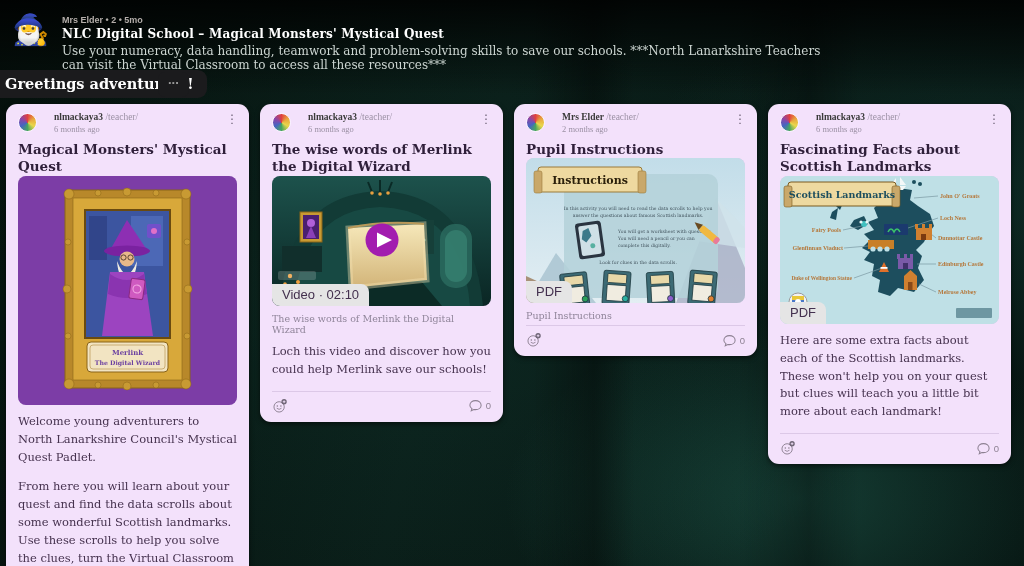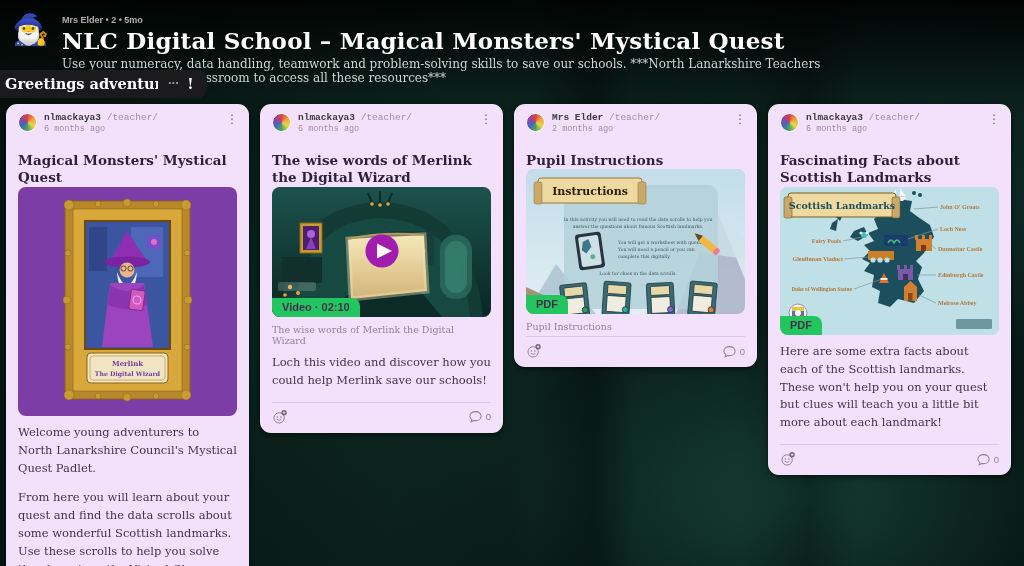--- a/index.html
+++ b/index.html
@@ -20,45 +20,45 @@
     content:"";position:absolute;inset:0;
     background:linear-gradient(90deg, transparent 52%, rgba(0,0,0,.35) 58%, transparent 62%,
       transparent 72%, rgba(0,0,0,.3) 79%, transparent 84%);
   }
   .top-shade{position:absolute;top:0;left:0;right:0;height:95px;
     background:linear-gradient(rgba(0,0,0,.82), rgba(0,0,0,0));}
 
   .board-head{position:absolute;top:7px;left:10px;display:flex;gap:10px;z-index:5;}
   .board-avatar{font-size:30px;line-height:46px;width:42px;text-align:center;}
   .board-meta{font-family:"Liberation Sans",sans-serif;font-size:9px;color:#b4aeaa;font-weight:bold;margin-top:8px;}
-  .board-title{font-size:23px;font-weight:bold;color:#ffffff;margin:2px 0 3px;letter-spacing:.2px;}
+  .board-title{font-size:12px;font-weight:bold;color:#ffffff;margin:2px 0 3px;letter-spacing:.2px;}
   .board-sub{font-size:12px;color:#ccd5d1;max-width:780px;}
 
   .section-pill{position:absolute;top:70px;left:0;z-index:5;background:#1b1b1d;color:#fff;
     font-weight:bold;font-size:14.5px;padding:5px 13px 6px 5px;border-radius:0 9px 9px 0;}
   .more-btn{position:absolute;top:72px;left:158px;z-index:5;background:#1b1b1d;color:#9a9a9a;
     padding:0px 10px 9px;border-radius:7px;font-size:13px;font-weight:bold;cursor:pointer;
     font-family:"Liberation Sans",sans-serif;line-height:16px;}
 
   .cards{position:absolute;top:104px;left:6px;display:flex;gap:11px;align-items:flex-start;z-index:4;}
   .card{width:219px;padding:8px 12px 2px;background:#f3e1fb;border-radius:11px;
     box-shadow:0 2px 5px rgba(0,0,0,.55);}
-  .card-head{display:flex;gap:7px;position:relative;margin-bottom:17px;font-family:Liberation Mono, monospace;}
+  .card-head{display:flex;gap:17px;position:relative;margin-bottom:6px;font-family:Liberation Serif, serif;}
   .avatar{width:17px;height:17px;border-radius:50%;flex:0 0 17px;margin-top:1px;
     background:conic-gradient(#e04040,#e8a83e,#ead74b,#46a65f,#4565c2,#8a46a8,#e04040);
     border:1px solid #fbf3ff;}
   .who{font-size:9.5px;color:#3a3a3a;font-weight:bold;line-height:1.25;}
   .role{color:#9b90a4;font-weight:normal;}
   .time{font-size:8.5px;color:#9b90a4;line-height:1.3;}
   .kebab{position:absolute;right:-5px;top:-1px;color:#6e6377;font-size:12px;cursor:pointer;padding:1px 4px;}
   .card-title{font-size:13.5px;font-weight:bold;color:#2f1f3a;margin:4px 0 0;line-height:1.3;}
   .attach{position:relative;border-radius:8px;overflow:hidden;background:#d8c4e4;}
   .attach svg{display:block;width:100%;height:auto;}
-  .badge{position:absolute;left:0;bottom:0;background:#22c55e;color:#43304e;
-    font-family:"Liberation Sans",sans-serif;font-size:11px;font-weight:bold;
+  .badge{position:absolute;left:0;bottom:0;background:#e5e5e5;color:#43304e;
+    font-family:"Liberation Sans",sans-serif;font-size:13px;font-weight:normal;
     padding:3px 10px 4px;border-radius:0 8px 0 0;}
   .caption{font-size:9.5px;color:#90859a;margin:7px 0 2px;}
   .body-text{font-size:11.5px;color:#46324f;line-height:1.55;margin:8px 0 0;}
   .body-text p{margin:0 0 12px;}
   .card-foot{border-top:1px solid #dcc8e7;margin-top:4px;padding:6px 0 6px;
     display:flex;justify-content:space-between;align-items:center;}
   .icon-btn{cursor:pointer;display:flex;align-items:center;gap:3px;
     color:#8d8192;font-family:"Liberation Sans",sans-serif;font-size:9.5px;}
 </style>
 </head>

